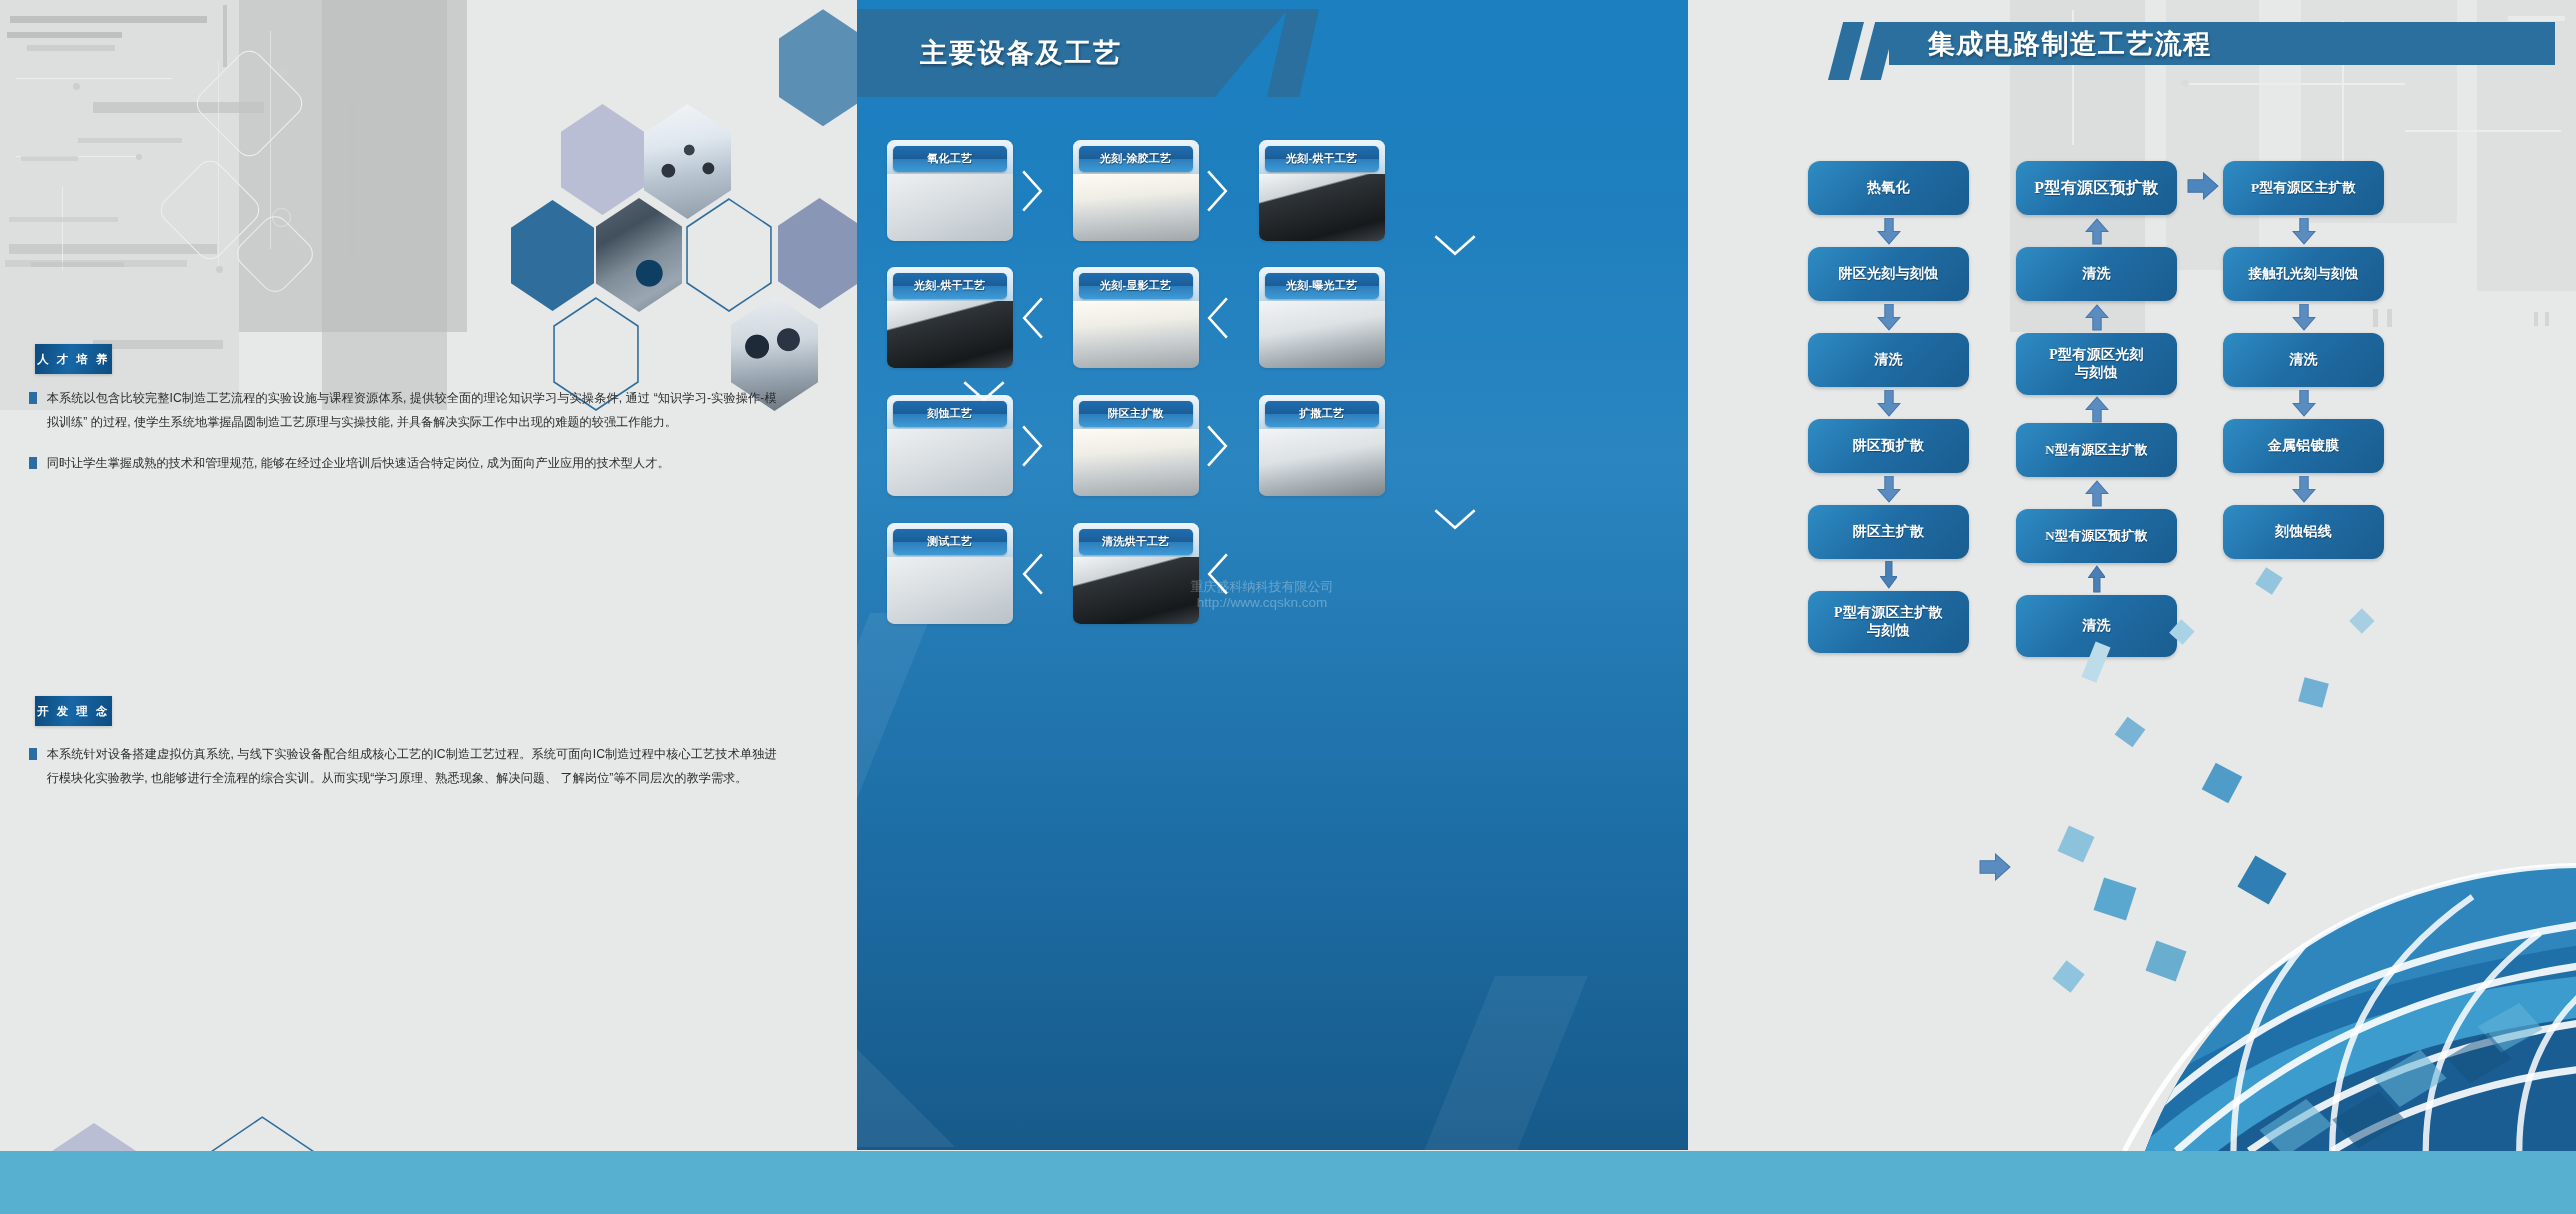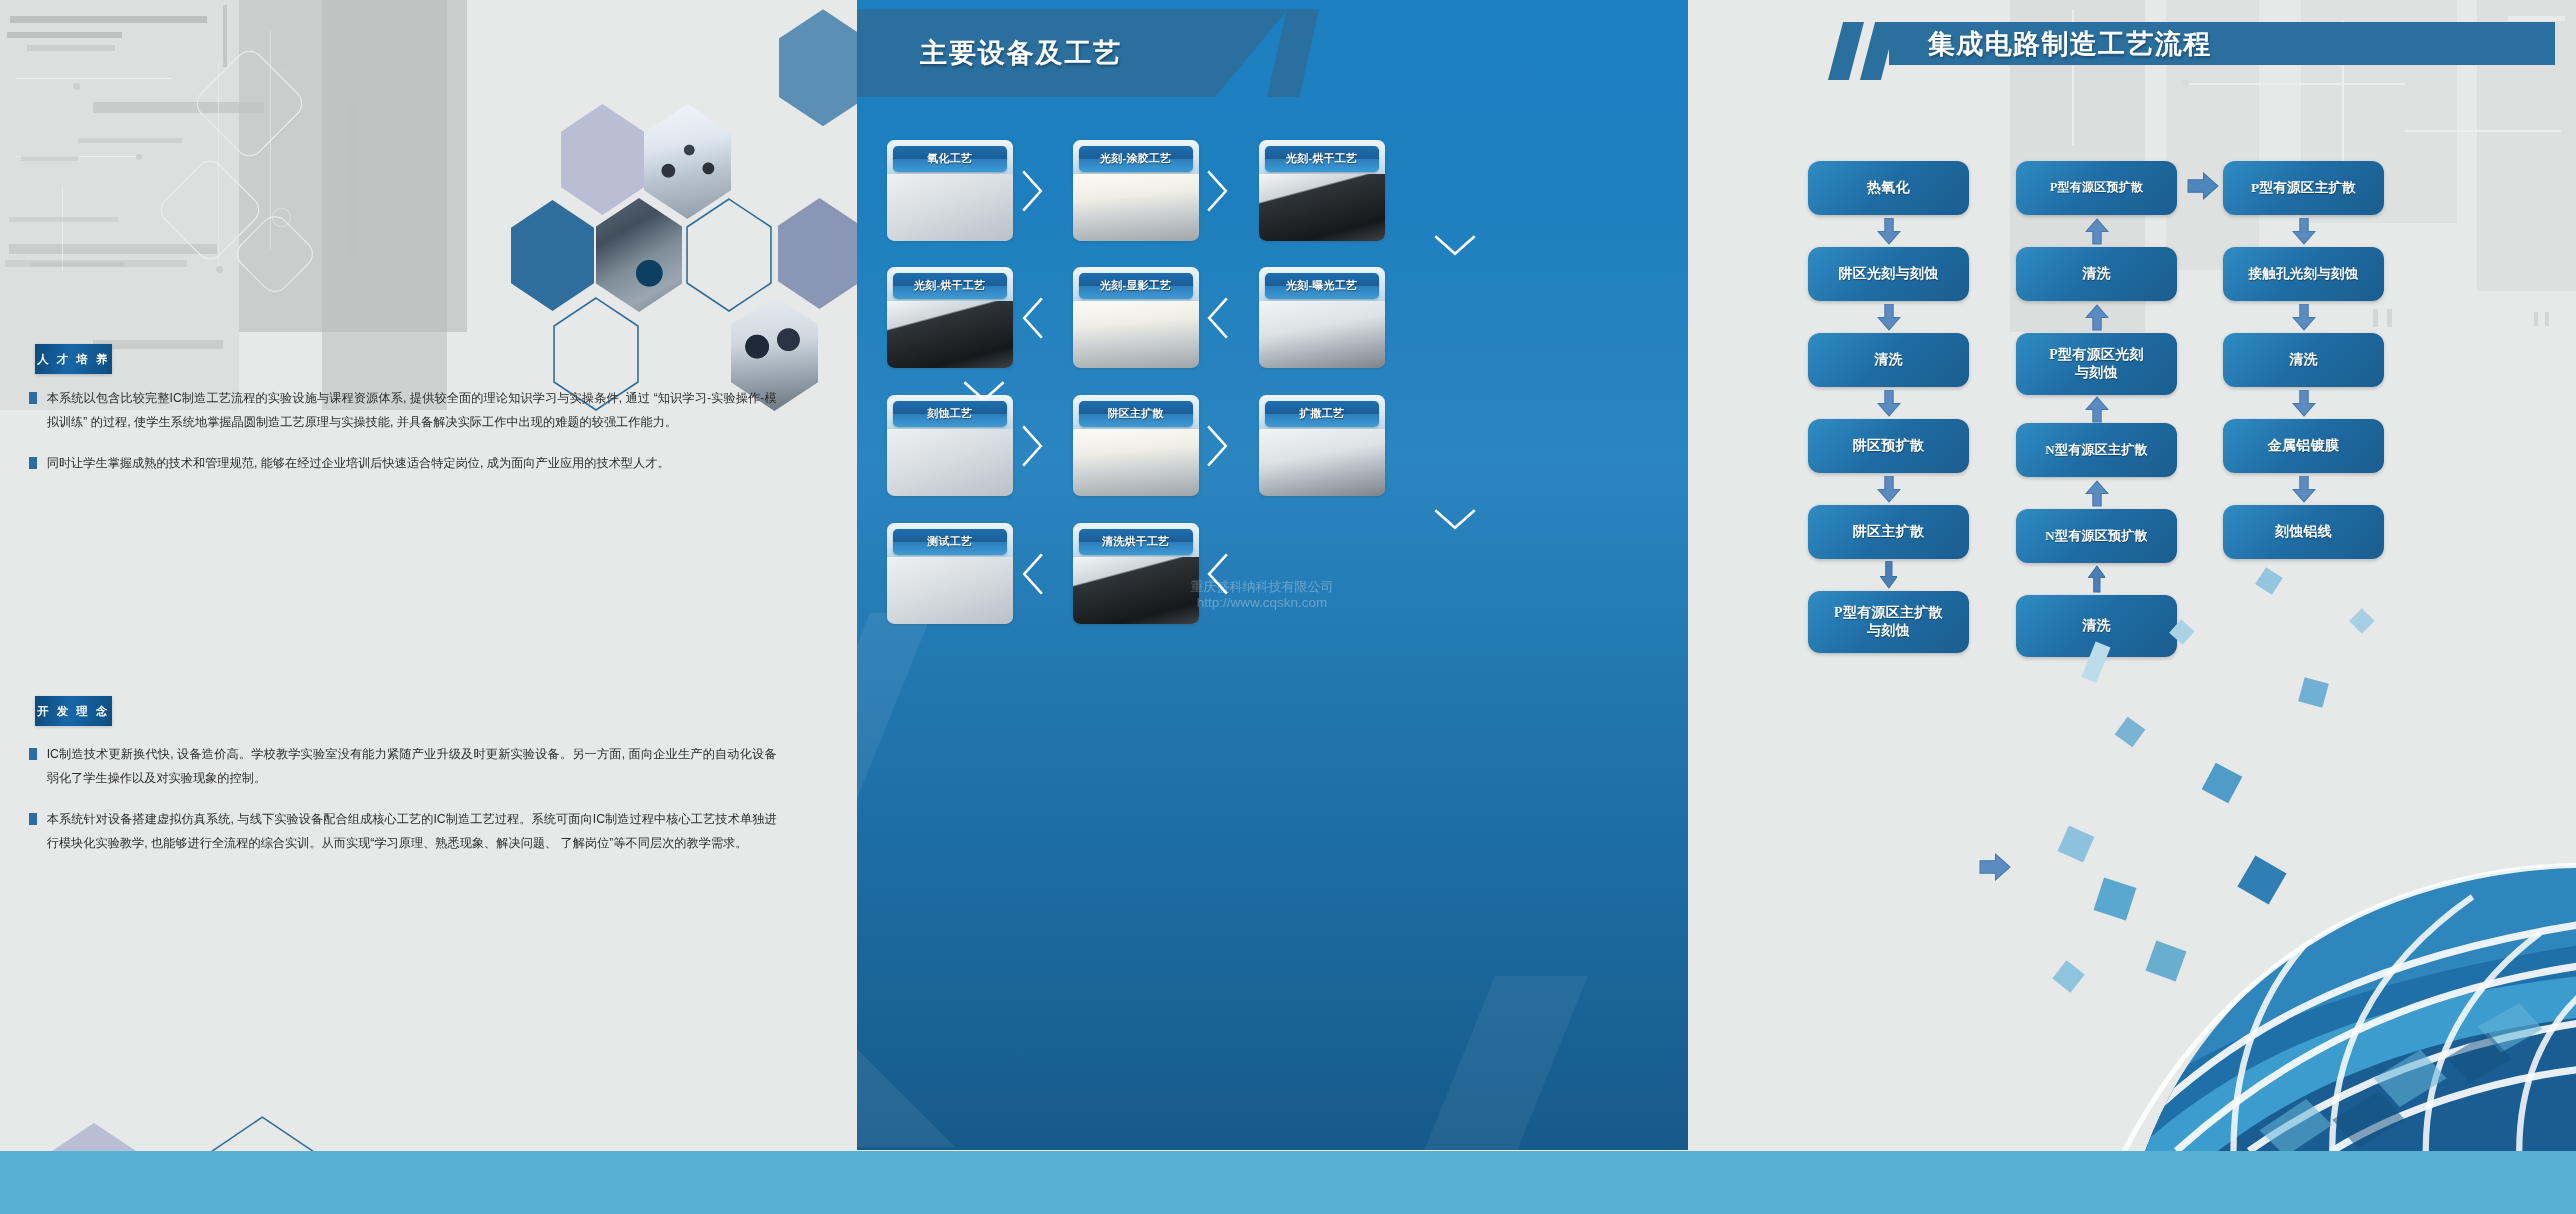--- a/index.html
+++ b/index.html
@@ -250,24 +250,20 @@
       <div class="bullet"></div>
       <div class="ptext">同时让学生掌握成熟的技术和管理规范, 能够在经过企业培训后快速适合特定岗位, 成为面向产业应用的技术型人才。</div>
     </div>
   </div>
 
   <div class="badge" style="left:35px;top:696px;width:77px;height:30px;font-size:11.4px;">开 发 理 念</div>
 
   <div class="body-block" style="left:28.6px;top:743px;width:748px;">
     <div class="para">
       <div class="bullet"></div>
-      <div class="ptext">IC制造技术更新换代快, 设备造价高。学校教学实验室没有能力紧随产业升级及时更新实验设备。另一方面, 面向企业生产的自动化设备弱化了学生操作以及对实验现象的控制。</div>
-    </div>
-    <div class="para">
-      <div class="bullet"></div>
       <div class="ptext">本系统针对设备搭建虚拟仿真系统, 与线下实验设备配合组成核心工艺的IC制造工艺过程。系统可面向IC制造过程中核心工艺技术单独进行模块化实验教学, 也能够进行全流程的综合实训。从而实现“学习原理、熟悉现象、解决问题、 了解岗位”等不同层次的教学需求。</div>
     </div>
   </div>
 </div>
 
 <div id="center-panel">
 
   <div class="center-deco" style="left:-31px;top:613px;width:62px;height:218px;background:rgba(255,255,255,.07);transform:skewX(-22deg);"></div>
   <div class="center-deco" style="left:602px;top:976px;width:93px;height:177px;background:rgba(255,255,255,.06);transform:skewX(-22deg);"></div>
   <div class="center-deco" style="left:-21px;top:1028px;width:119px;height:119px;background:rgba(255,255,255,.07);clip-path:polygon(0 0,100% 100%,0 100%);"></div>
@@ -461,21 +457,21 @@
       <div class="farrow" style="height:32px;">
         <svg width="17.7" height="28" viewBox="0 0 34 54">
             <polygon points="11,0 23,0 23,30 33,30 17,52 1,30 11,30" fill="#4a7fb5" stroke="#3d6ea1" stroke-width="2"></polygon>
           </svg>
       </div>
       <div class="fbox" style="height:62px;white-space:pre-line;">P型有源区主扩散
 与刻蚀</div>
     </div>
 
     <div class="fcol" style="left:208px;">
-      <div class="fbox" style="height:54px;font-size:12px;">P型有源区预扩散</div>
+      <div class="fbox" style="height:54px;font-size:16px;">P型有源区预扩散</div>
       <div class="farrow" style="height:32px;">
         <svg width="24" height="27" viewBox="0 0 46 52">
             <polygon points="23,2 44,26 31,26 31,50 15,50 15,26 2,26" fill="#5b8cc0" stroke="#4477ad" stroke-width="2"></polygon>
           </svg>
       </div>
       <div class="fbox" style="height:54px;">清洗</div>
       <div class="farrow" style="height:32px;">
         <svg width="24" height="27" viewBox="0 0 46 52">
             <polygon points="23,2 44,26 31,26 31,50 15,50 15,26 2,26" fill="#5b8cc0" stroke="#4477ad" stroke-width="2"></polygon>
           </svg>

